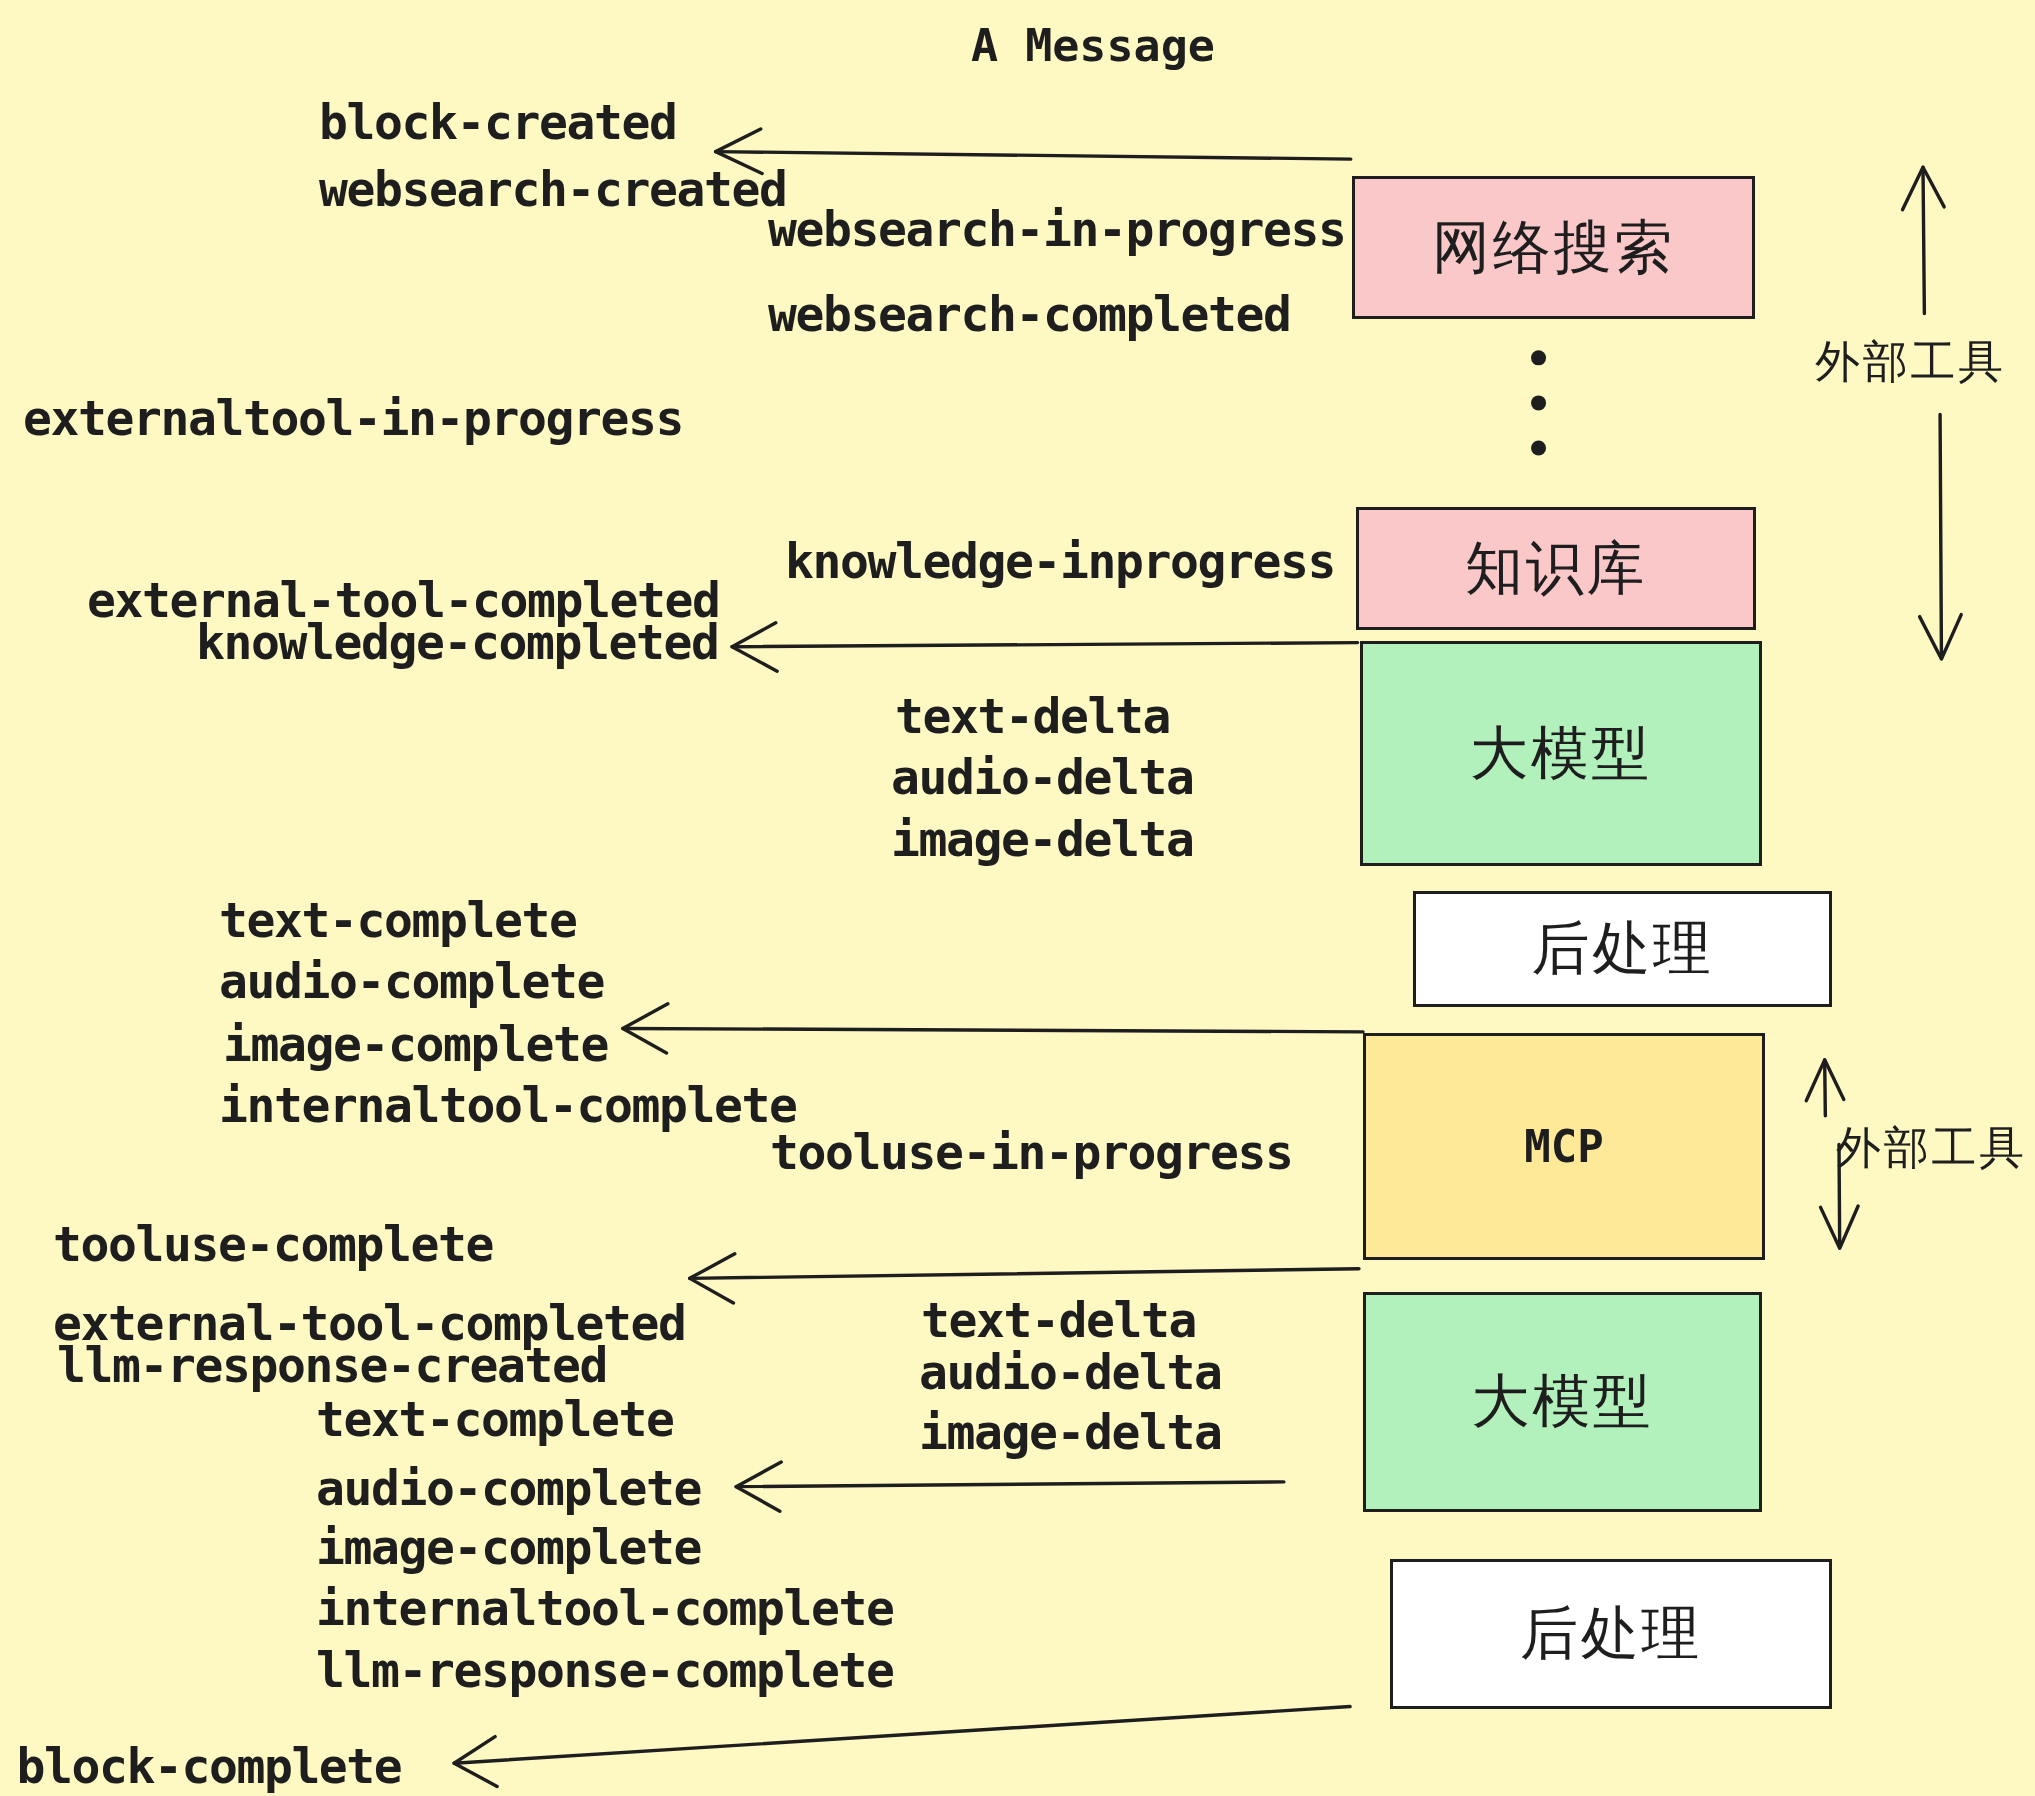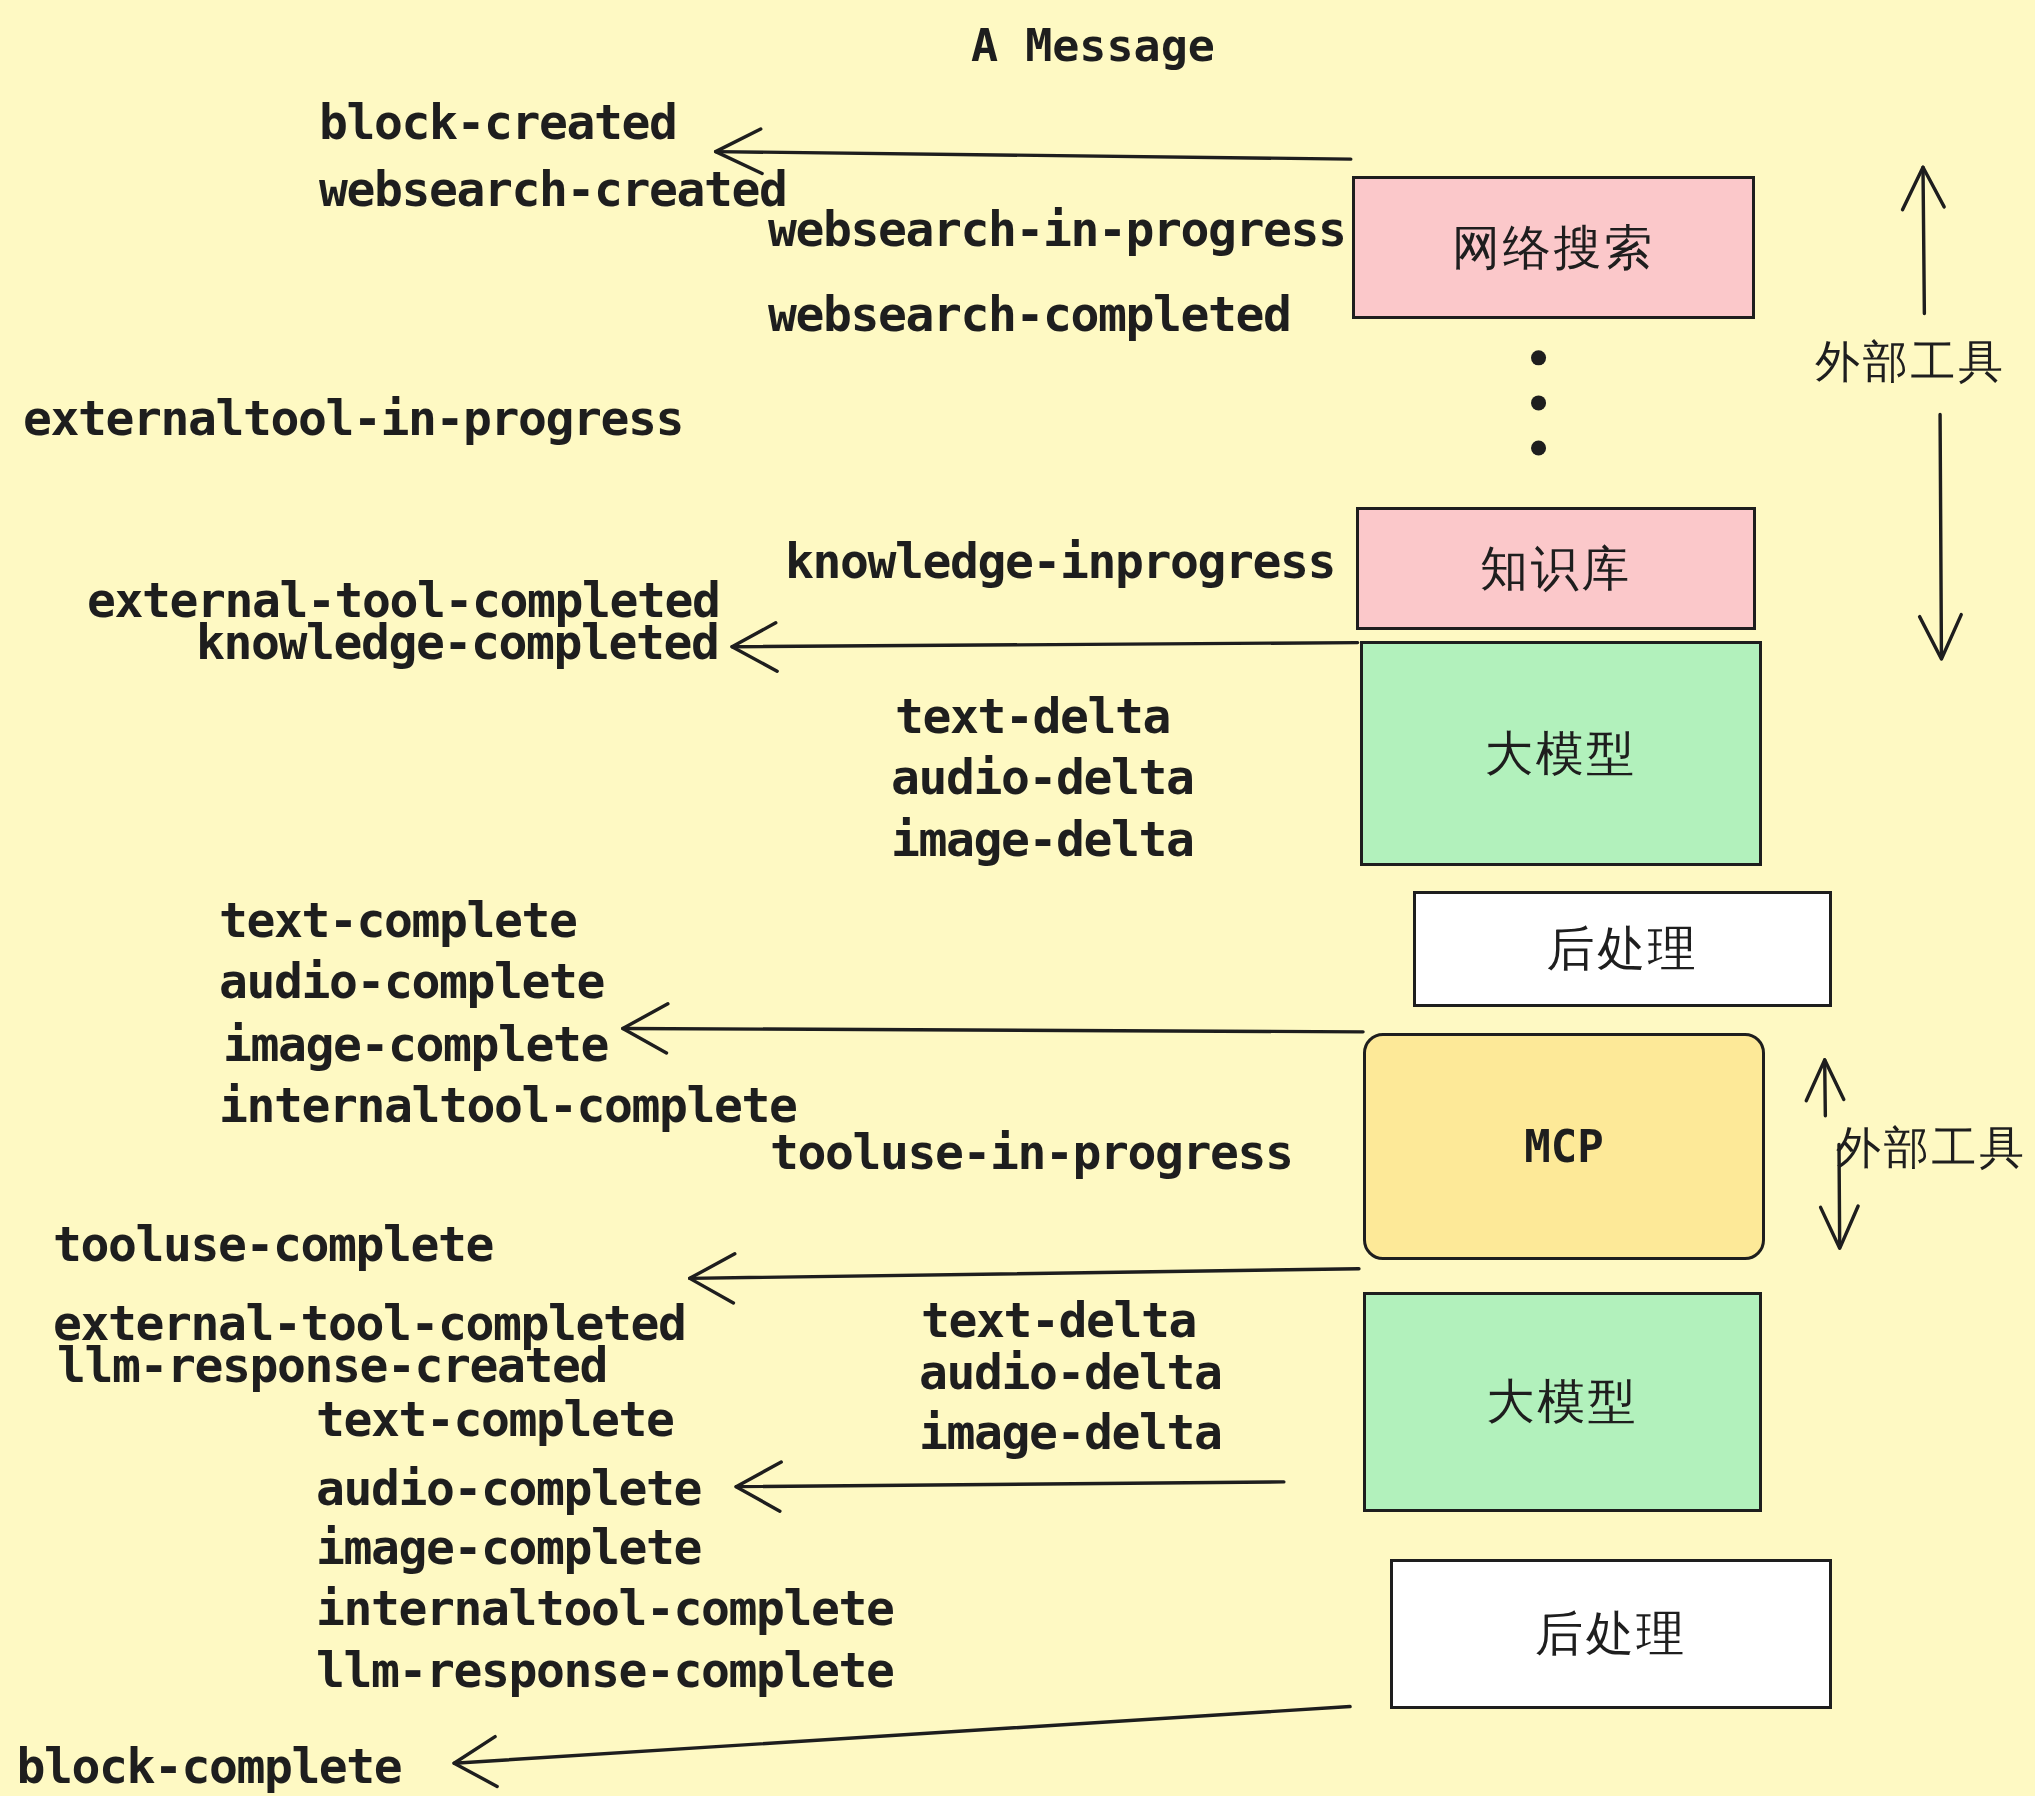--- a/index.html
+++ b/index.html
@@ -10,25 +10,25 @@
   }
   .title{
     position:absolute;left:971px;top:19px;font-size:45px;font-weight:bold;white-space:nowrap;
   }
   .ev{
     position:absolute;font-size:48px;font-weight:bold;white-space:nowrap;letter-spacing:-1.4px;
   }
   .box{
     position:absolute;box-sizing:border-box;border:3.4px solid var(--ink,#1e1e1e);
     display:flex;align-items:center;justify-content:center;
-    font-family:"DejaVu Sans","Liberation Sans",sans-serif;font-size:48px;letter-spacing:2.7px;
+    font-family:"DejaVu Sans","Liberation Sans",sans-serif;font-size:58px;letter-spacing:2.7px;
   }
   .box.pink{background:var(--pink,#FBC8CA);}
   .box.green{background:var(--green,#B2F1BC);}
-  .box.yellow{background:var(--yellow,#FDE998);border-radius:20px;}
+  .box.yellow{background:var(--yellow,#FDE998);}
   .box.white{background:#ffffff;margin-left:40px;}
   .box.mono{font-family:"DejaVu Sans Mono","Liberation Mono",monospace;font-weight:bold;font-size:44px;letter-spacing:0;}
   .side{
     position:absolute;font-family:"DejaVu Sans","Liberation Sans",sans-serif;
     font-size:45px;white-space:nowrap;letter-spacing:2.7px;
   }
   svg.overlay{position:absolute;left:0;top:0;pointer-events:none;}
   svg.overlay path{stroke:var(--ink,#1e1e1e);stroke-width:5;fill:none;stroke-linecap:round;stroke-linejoin:round;}
   svg.overlay circle{fill:var(--ink,#1e1e1e);}
 </style>

